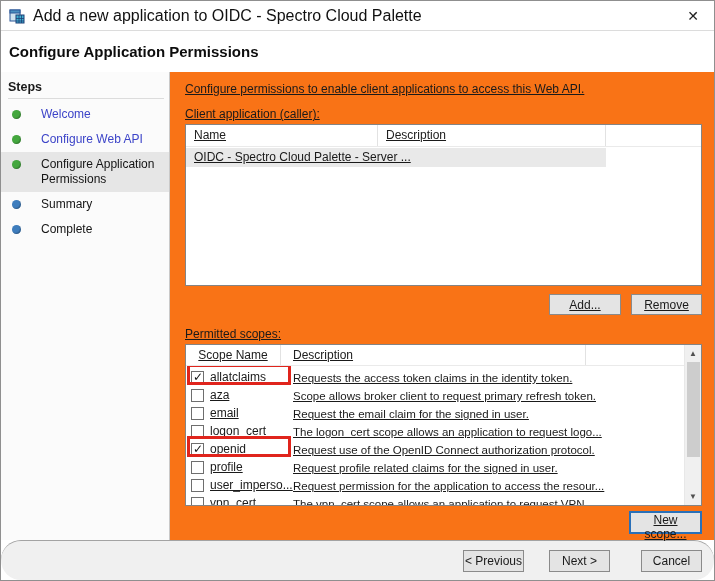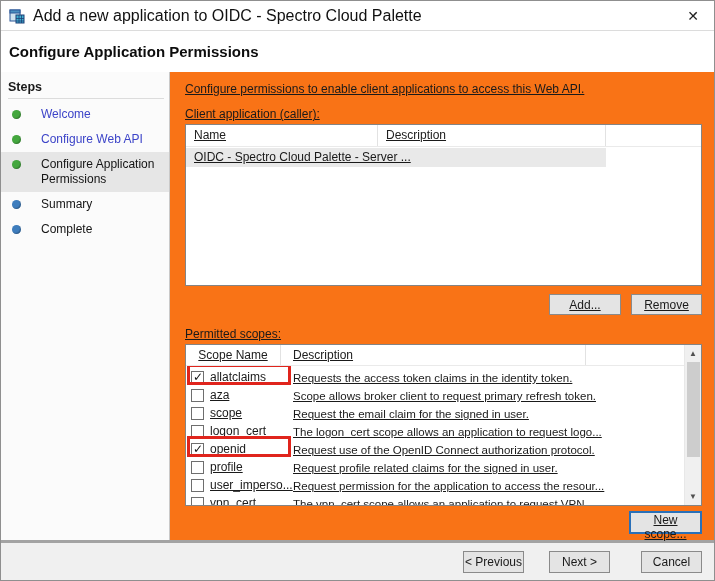--- a/index.html
+++ b/index.html
@@ -120,22 +120,22 @@
     font-size:8px; color:#505050;
   }
   .scroll-thumb { width:13px; height:95px; background:#cdcdcd; margin-top:0; }
   .scroll-spacer { flex:1; }
 
   .newscope-row { width:517px; display:flex; justify-content:flex-end; margin-top:5px; }
   .btn-newscope { width:73px; height:23px; border:2px solid var(--focus-blue); }
 
   
   .footer {
-    height:40px; flex:0 0 40px; background:#f0f0f0; border-top:3px solid #a3a3a3;
-    display:flex; align-items:center; justify-content:flex-end; padding-right:12px;
+    height:40px; flex:0 0 40px; background:#f0f0f0; border-top:1px solid #a3a3a3;
+    display:flex; align-items:center; justify-content:flex-end; padding-right:12px;border-radius:20px;
   }
   .btn-footer { width:61px; height:22px; }
   .btn-next { margin-left:25px; }
   .btn-cancel { margin-left:31px; }
 </style>
 </head>
 <body>
 
 <div class="window">
 
@@ -224,21 +224,21 @@
             <div class="scope-row">
               <div class="scope-name-cell">
                 <span class="checkbox"></span>
                 <span class="scope-name">aza</span>
               </div>
               <span class="scope-desc">Scope allows broker client to request primary refresh token.</span>
             </div>
             <div class="scope-row">
               <div class="scope-name-cell">
                 <span class="checkbox"></span>
-                <span class="scope-name">scope</span>
+                <span class="scope-name">email</span>
               </div>
               <span class="scope-desc">Request the email claim for the signed in user.</span>
             </div>
             <div class="scope-row">
               <div class="scope-name-cell">
                 <span class="checkbox"></span>
                 <span class="scope-name">logon_cert</span>
               </div>
               <span class="scope-desc">The logon_cert scope allows an application to request logo...</span>
             </div>

